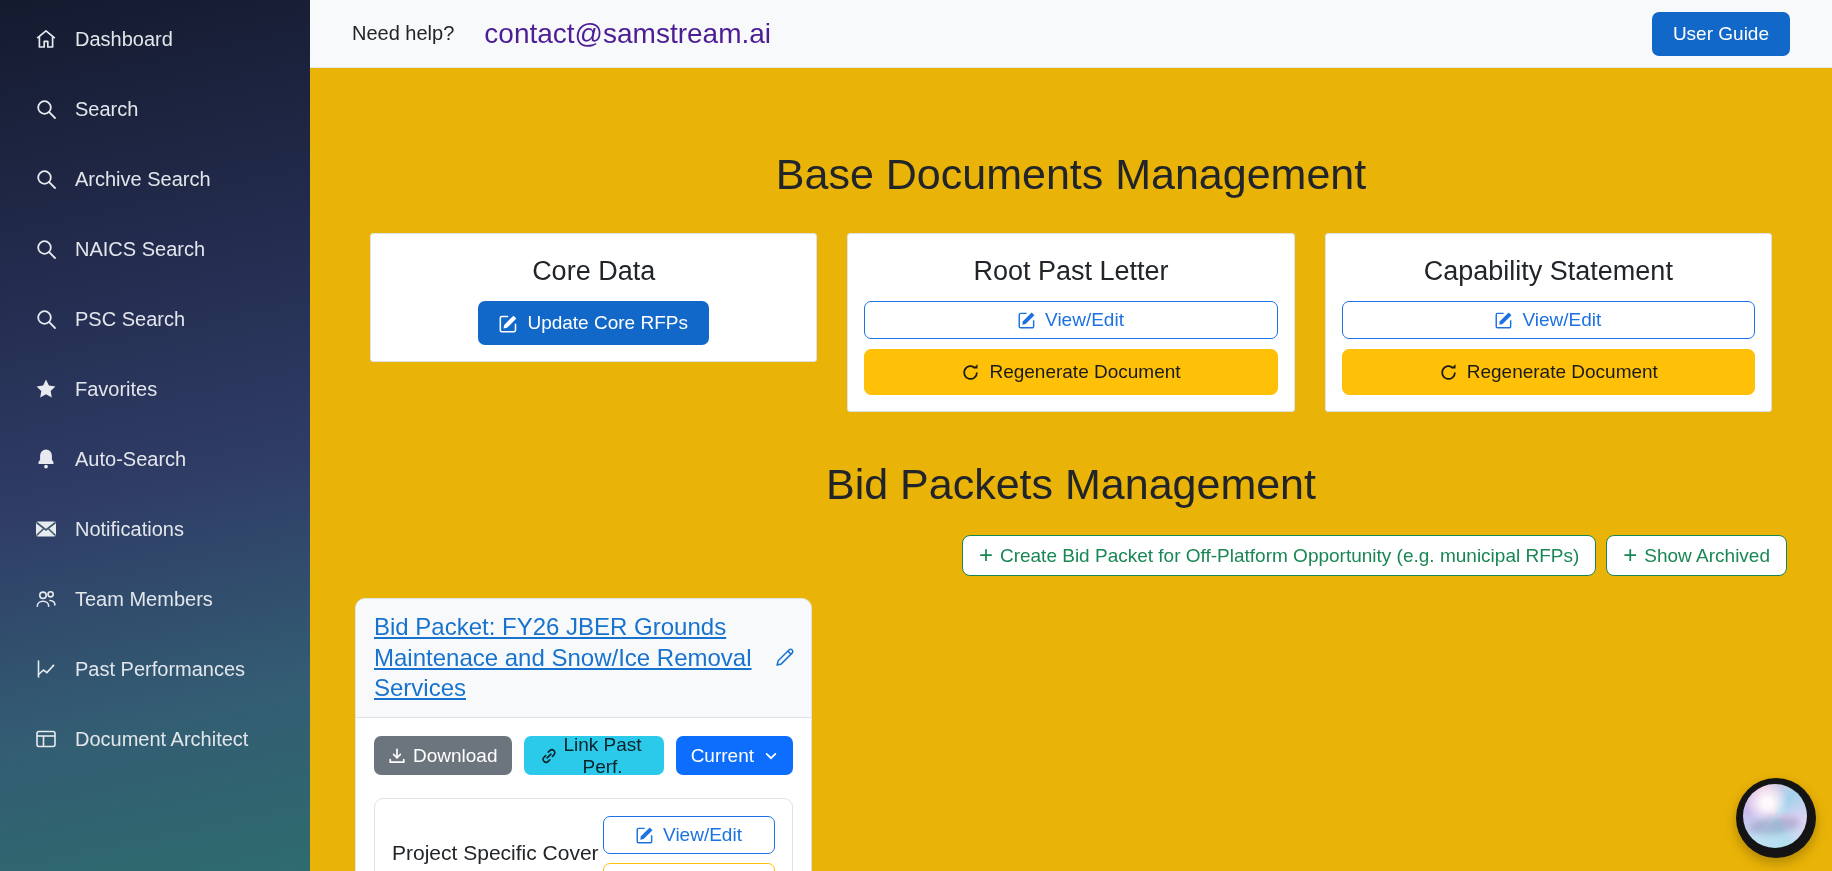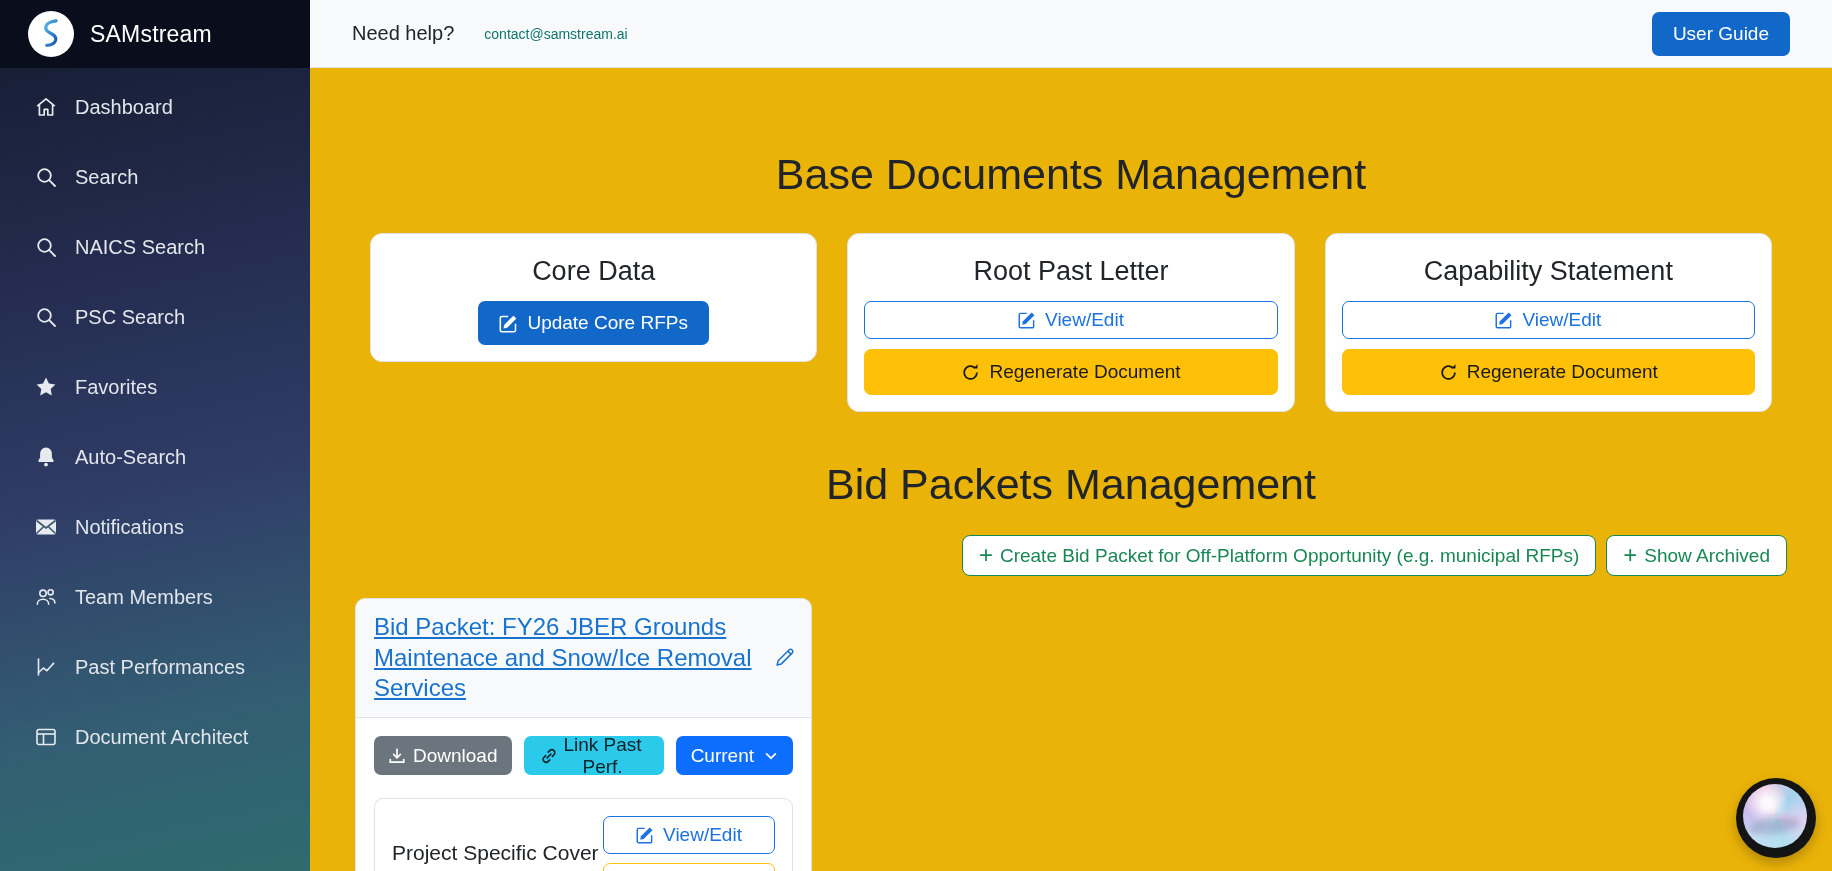--- a/index.html
+++ b/index.html
@@ -17,32 +17,32 @@
   .nav-item { height:70px; display:flex; align-items:center; padding-left:20px; gap:17px; border-radius:10px; cursor:pointer; }
   .nav-item .ni-icon { width:24px; height:24px; color:#e7eaef; flex:0 0 24px; }
   .nav-item .ni-label { color:#e2e6eb; font-size:20px; white-space:nowrap; }
   .nav-item.active { background:rgba(255,255,255,0.38); }
   .nav-item.active .ni-label { color:#ffffff; }
 
   
   .right-col { flex:1; display:flex; flex-direction:column; height:871px; }
   .topbar { height:68px; flex:0 0 68px; background:#f8f9fa; border-bottom:1px solid #e3e6e9; display:flex; align-items:center; padding:0 42px; }
   .need-help { font-size:20px; color:#212529; }
-  .contact-link { font-size:14px; color:#0f766e; text-decoration:none; margin-left:30px; }
+  .contact-link { font-size:28px; color:#4c1d95; text-decoration:none; margin-left:30px; }
   .topbar-spacer { flex:1; }
   .btn-user-guide { background:#1268c9; color:#fff; border:none; border-radius:7px; font-size:19px; padding:11px 21px; cursor:pointer; font-family:inherit; }
 
   
   .main { flex:1; background:#eab308; position:relative; overflow:hidden; }
   .section-title { text-align:center; font-size:43px; font-weight:300; color:#212529; }
   .title-base { margin-top:82px; }
   .title-bids { margin-top:48px; }
 
   .cards-row { display:flex; gap:30px; padding:0 60px; margin-top:34px; align-items:flex-start; }
-  .card { flex:1; border:1px solid #dee2e6; border-radius:12px; background:#fff; padding:16px; }
+  .card { flex:1; border:1px solid #dee2e6; border-radius:3px; background:#fff; padding:16px; }
   .card-title { text-align:center; font-size:27px; color:#212529; margin:6px 0 14px; font-weight:400; }
 
   .btn { display:inline-flex; align-items:center; justify-content:center; gap:9px; border-radius:7px; font-size:19px; cursor:pointer; font-family:inherit; border:1px solid transparent; }
   .btn svg { flex:0 0 auto; }
   .btn-primary { background:#1268c9; color:#fff; padding:10px 20px; }
   .btn-outline-primary { background:#fff; color:#1c72e0; border-color:#1c72e0; width:100%; height:38px; }
   .btn-warning { background:#ffc107; color:#1a1a1a; border-color:#ffc107; width:100%; height:46px; margin-top:10px; }
   .center-row { display:flex; justify-content:center; }
 
   .actions-row { display:flex; justify-content:flex-end; gap:10px; padding-right:45px; margin-top:26px; }
@@ -73,53 +73,48 @@
       radial-gradient(circle at 38% 30%, rgba(255,255,255,.9) 0 8%, rgba(255,255,255,0) 35%),
       conic-gradient(from 220deg, #bfe2f6, #cdbaf0, #f2c4e4, #9fd3f0, #e0d3f6, #aee0f2, #bfe2f6);
     filter:saturate(.9) blur(.4px); }
   .orb-swirl:after { content:""; position:absolute; left:10%; top:52%; width:80%; height:26%;
     background:rgba(120,110,160,.35); border-radius:50%; filter:blur(3px); transform:rotate(-8deg); }
 </style>
 </head>
 <body>
 
 <aside class="sidebar">
-  <div class="sidebar-header">
-    <span class="logo-circle">
-      <svg width="34" height="34" viewBox="0 0 24 24">
-        <defs>
-            <linearGradient id="lgS" x1="0" y1="0" x2="1" y2="1">
-          <stop offset="0" stop-color="#55b8ea"></stop>
-              <stop offset="1" stop-color="#1a55b4"></stop>
-            </linearGradient>
-          </defs>
-        <path d="M15.5 2.8c-4.6.4-7.3 2.4-7.2 5 .1 2.3 2.4 3.2 4.3 4.2 1.9 1 3.1 2.2 2.7 4.2-.5 2.3-2.9 3.6-6.3 3.9" fill="none" stroke="url(#lgS)" stroke-width="2.3" stroke-linecap="round"></path>
-      </svg>
-    </span>
-    <span class="brand-name">SAMstream</span>
-  </div>
 
   <nav class="nav">
     <div class="nav-item">
       <span class="ni-icon">
         <svg viewBox="0 0 24 24" width="24" height="24" fill="none" stroke="currentColor" stroke-width="1.7" stroke-linejoin="round">
             <path d="M3.2 11.2 12 3.8l8.8 7.4"></path>
             <path d="M5.4 9.6V20h4.8v-5.6h3.6V20h4.8V9.6"></path>
           </svg>
       </span>
       <span class="ni-label">Dashboard</span>
     </div>
     <div class="nav-item">
       <span class="ni-icon">
         <svg viewBox="0 0 24 24" width="24" height="24" fill="none" stroke="currentColor" stroke-width="1.8" stroke-linecap="round">
             <circle cx="10.5" cy="10.5" r="6.3"></circle>
             <path d="M15.2 15.2 21 21"></path>
           </svg>
       </span>
       <span class="ni-label">Search</span>
+    </div>
+    <div class="nav-item">
+      <span class="ni-icon">
+        <svg viewBox="0 0 24 24" width="24" height="24" fill="none" stroke="currentColor" stroke-width="1.8" stroke-linecap="round">
+            <circle cx="10.5" cy="10.5" r="6.3"></circle>
+            <path d="M15.2 15.2 21 21"></path>
+          </svg>
+      </span>
+      <span class="ni-label">Archive Search</span>
     </div>
     <div class="nav-item">
       <span class="ni-icon">
         <svg viewBox="0 0 24 24" width="24" height="24" fill="none" stroke="currentColor" stroke-width="1.8" stroke-linecap="round">
             <circle cx="10.5" cy="10.5" r="6.3"></circle>
             <path d="M15.2 15.2 21 21"></path>
           </svg>
       </span>
       <span class="ni-label">NAICS Search</span>
     </div>

